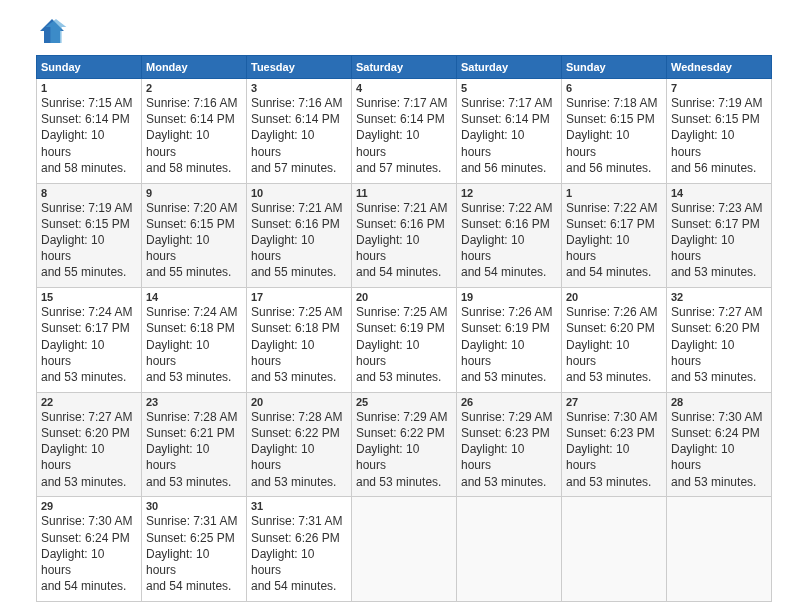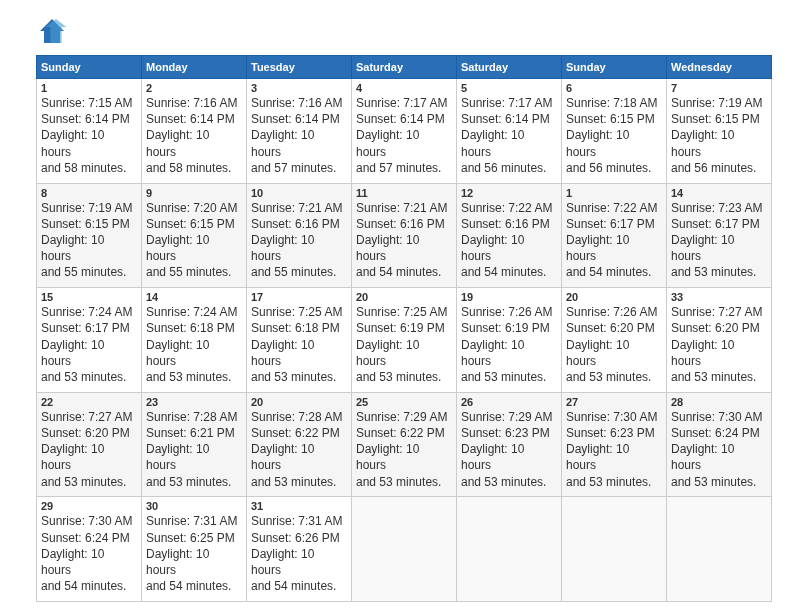--- a/index.html
+++ b/index.html
@@ -216,21 +216,21 @@
           </td>
           <td>
             <span class="day-number">19</span>
             <div class="day-info">Sunrise: 7:26 AM<br>Sunset: 6:19 PM<br>Daylight: 10 hours<br>and 53 minutes.</div>
           </td>
           <td>
             <span class="day-number">20</span>
             <div class="day-info">Sunrise: 7:26 AM<br>Sunset: 6:20 PM<br>Daylight: 10 hours<br>and 53 minutes.</div>
           </td>
           <td>
-            <span class="day-number">33</span>
+            <span class="day-number">32</span>
             <div class="day-info">Sunrise: 7:27 AM<br>Sunset: 6:20 PM<br>Daylight: 10 hours<br>and 53 minutes.</div>
           </td>
         </tr>
         <tr>
           <td>
             <span class="day-number">22</span>
             <div class="day-info">Sunrise: 7:27 AM<br>Sunset: 6:20 PM<br>Daylight: 10 hours<br>and 53 minutes.</div>
           </td>
           <td>
             <span class="day-number">23</span>

